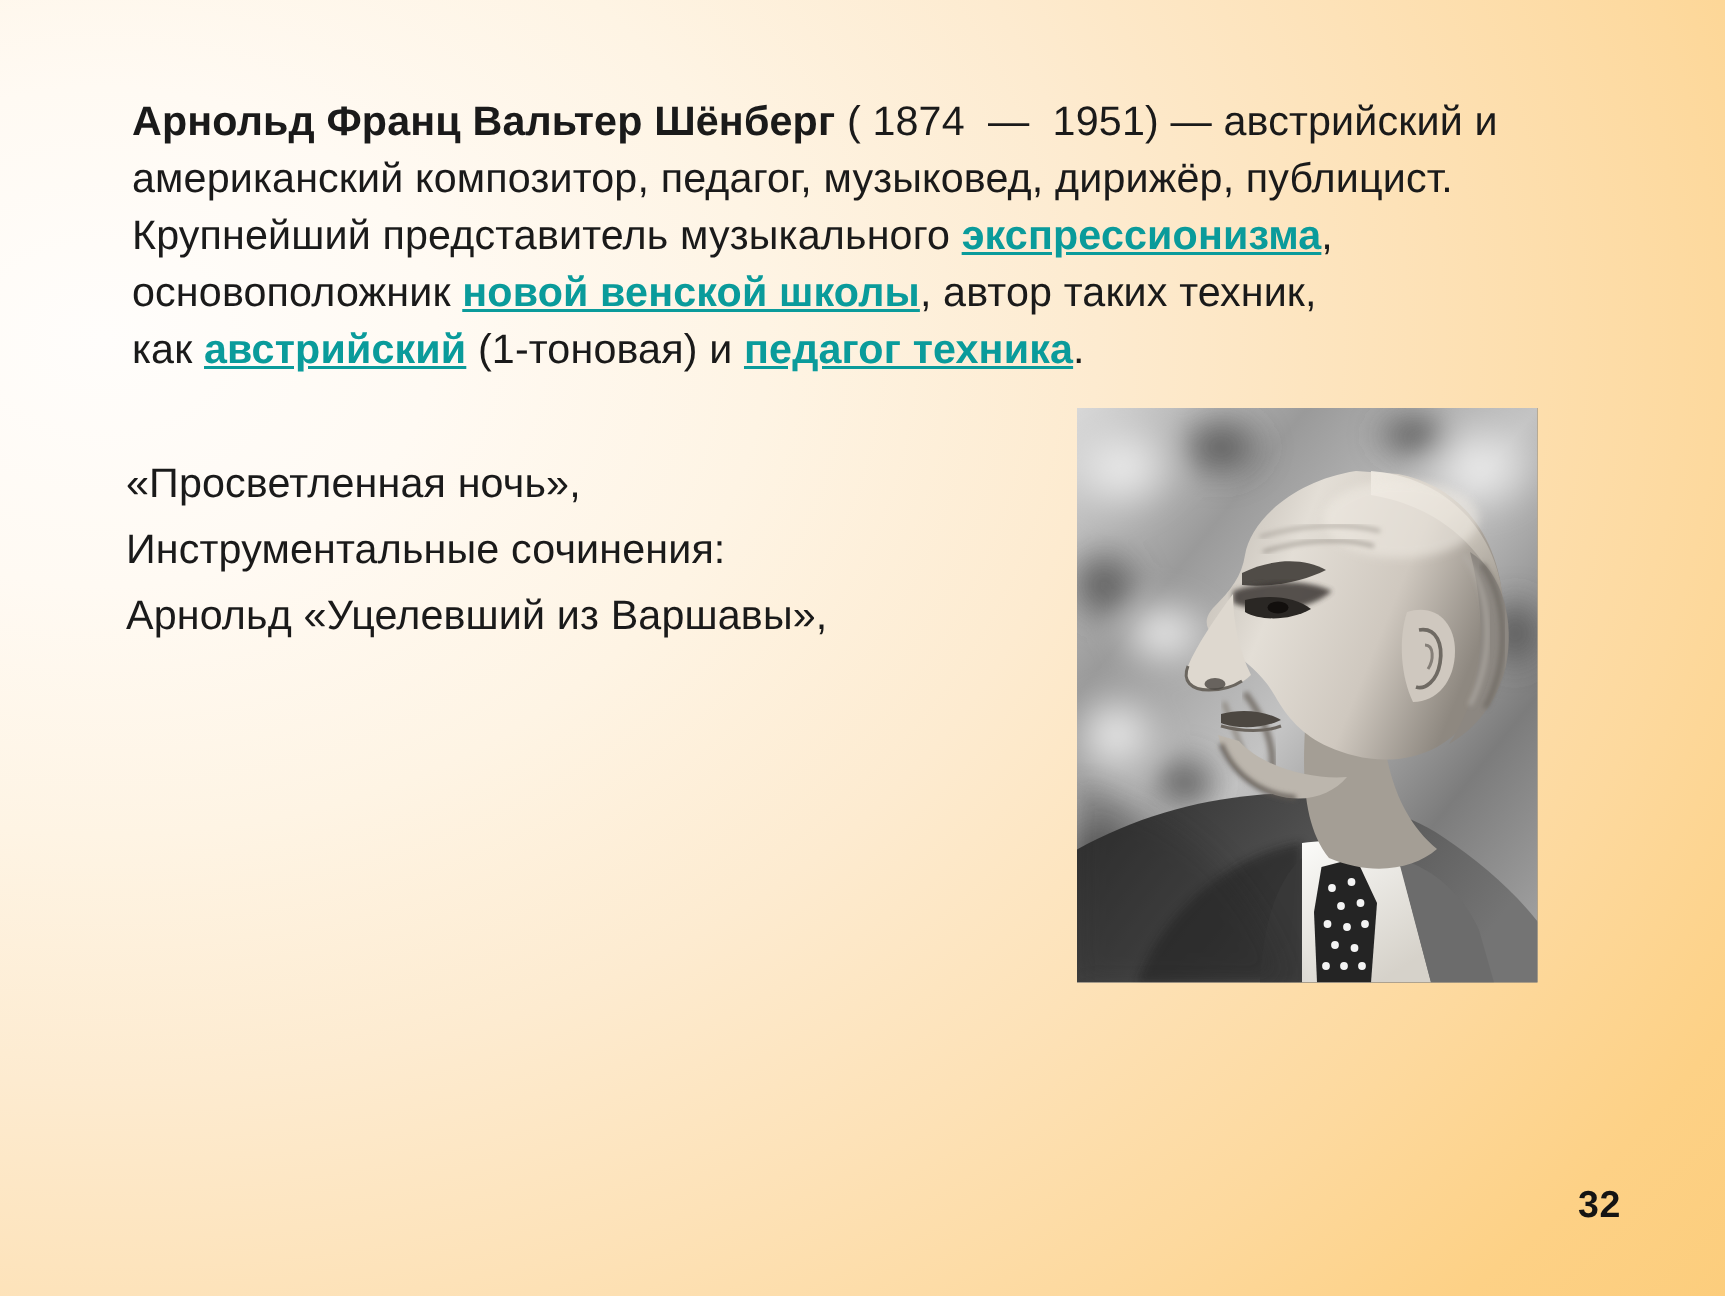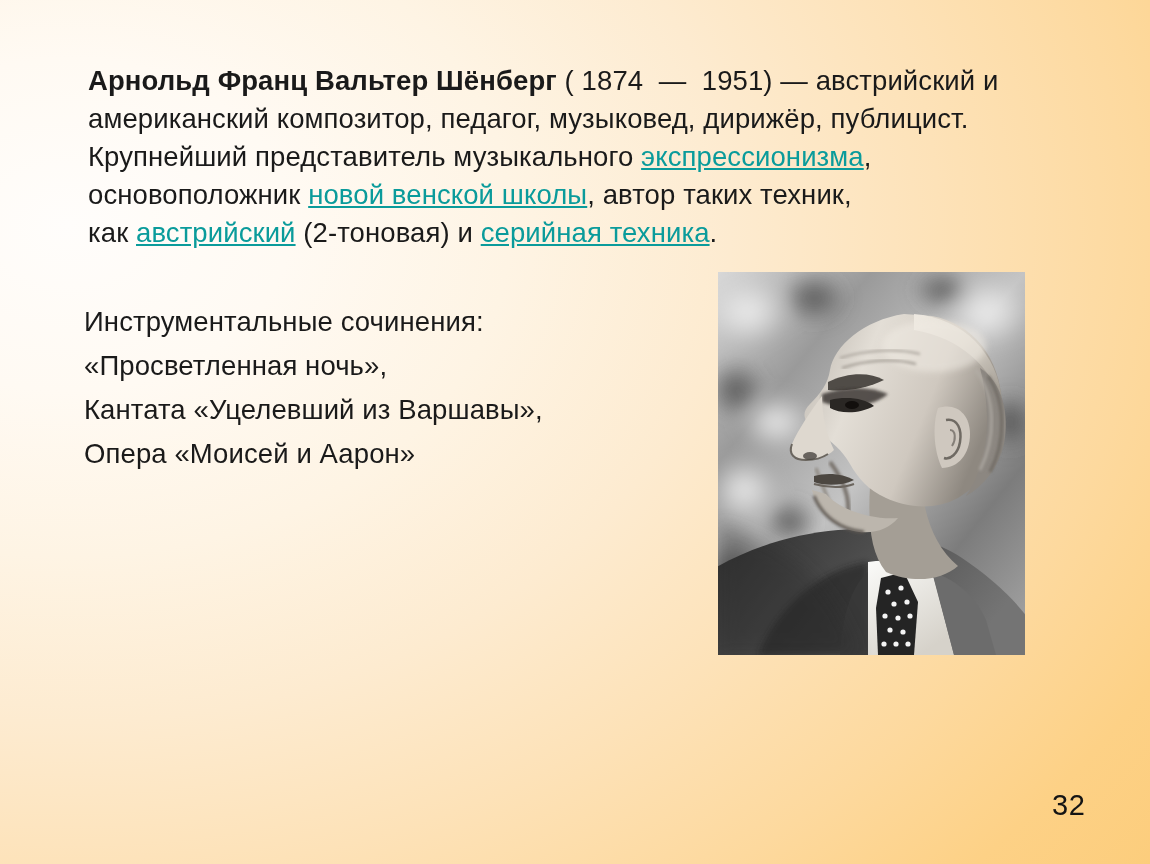--- a/index.html
+++ b/index.html
@@ -48,20 +48,21 @@
   }
   #intro .lead-name {
     font-weight: bold;
     text-align: center;
   }
   .wikilink {
     color: #0a9b9b;
     text-decoration: underline;
     text-underline-offset: 2px;
     cursor: pointer;
+    font-weight: bold;
   }
 
   
   #works {
     position: absolute;
     left: 84px;
     top: 300px;
     width: 600px;
     font-size: 27.5px;
     line-height: 44px;
@@ -87,41 +88,41 @@
     display: block;
     width: 100%;
     height: 100%;
   }
 
   
   #page-number {
     position: absolute;
     left: 1052px;
     top: 789px;
-    font-size: 29px;
+    font-size: 25px;
     color: #141414;
     letter-spacing: 0.5px;
+    font-weight: bold;
   }
 </style>
 </head>
 <body>
 
 <div id="slide">
 
   <div id="intro"><span class="lead-name">Арнольд Франц Вальтер Шёнберг</span><span> ( 1874  —  1951) — австрийский и
 американский композитор, педагог, музыковед, дирижёр, публицист.
 Крупнейший представитель музыкального </span><span class="wikilink">экспрессионизма</span><span>,
 основоположник </span><span class="wikilink">новой венской школы</span><span>, автор таких техник,
-как </span><span class="wikilink">австрийский</span><span> (2-тоновая) и </span><span class="wikilink">серийная техника</span><span>.</span></div>
+как </span><span class="wikilink">австрийский</span><span> (1-тоновая) и </span><span class="wikilink">педагог техника</span><span>.</span></div>
 
   <div id="works">
+    <span class="work-line">«Просветленная ночь»,</span>
     <span class="work-line">Инструментальные сочинения:</span>
-    <span class="work-line">«Просветленная ночь»,</span>
-    <span class="work-line">Кантата «Уцелевший из Варшавы»,</span>
-    <span class="work-line">Опера «Моисей и Аарон»</span>
+    <span class="work-line">Арнольд «Уцелевший из Варшавы»,</span>
   </div>
 
   <div id="portrait">
     <svg viewBox="0 0 307 383" preserveAspectRatio="none">
       <defs>
         <linearGradient id="bgBlur" x1="0" y1="0" x2="1" y2="1">
           <stop offset="0%" stop-color="#d8d8d8"></stop>
           <stop offset="25%" stop-color="#9a9a9a"></stop>
           <stop offset="50%" stop-color="#c4c4c4"></stop>
           <stop offset="75%" stop-color="#7c7c7c"></stop>

